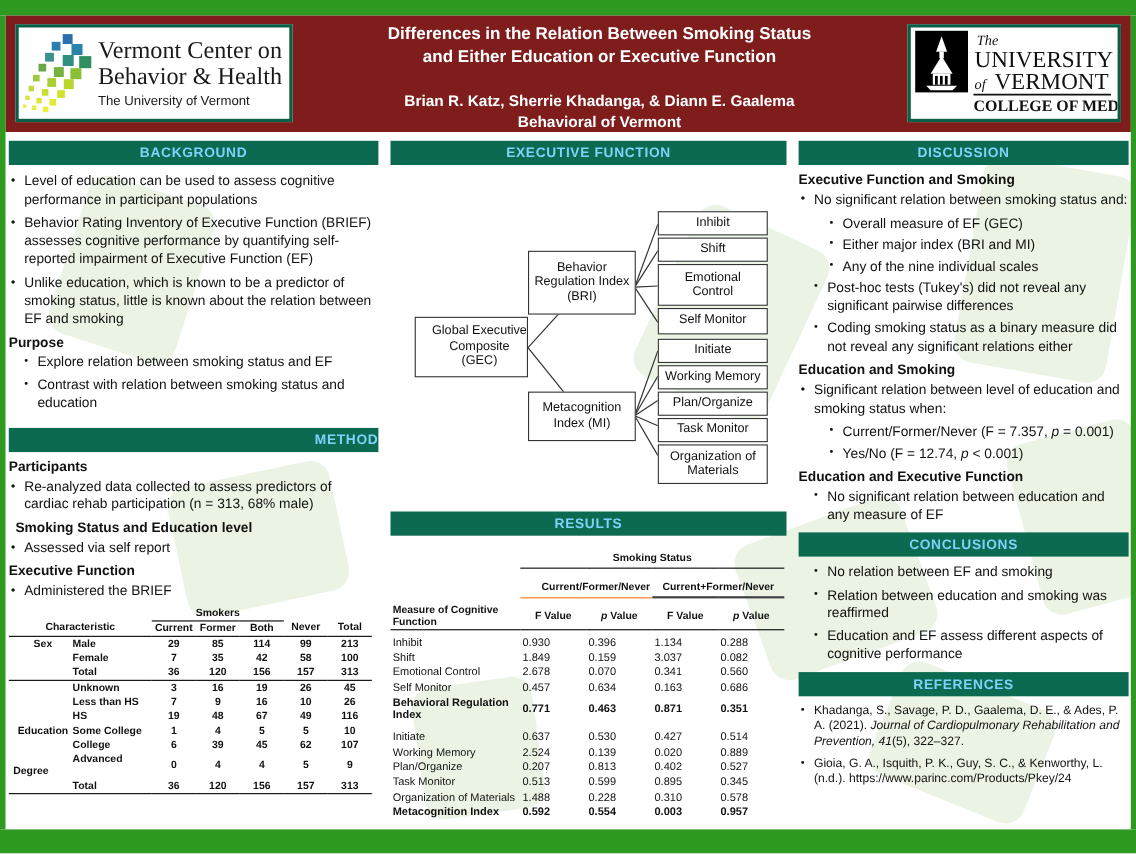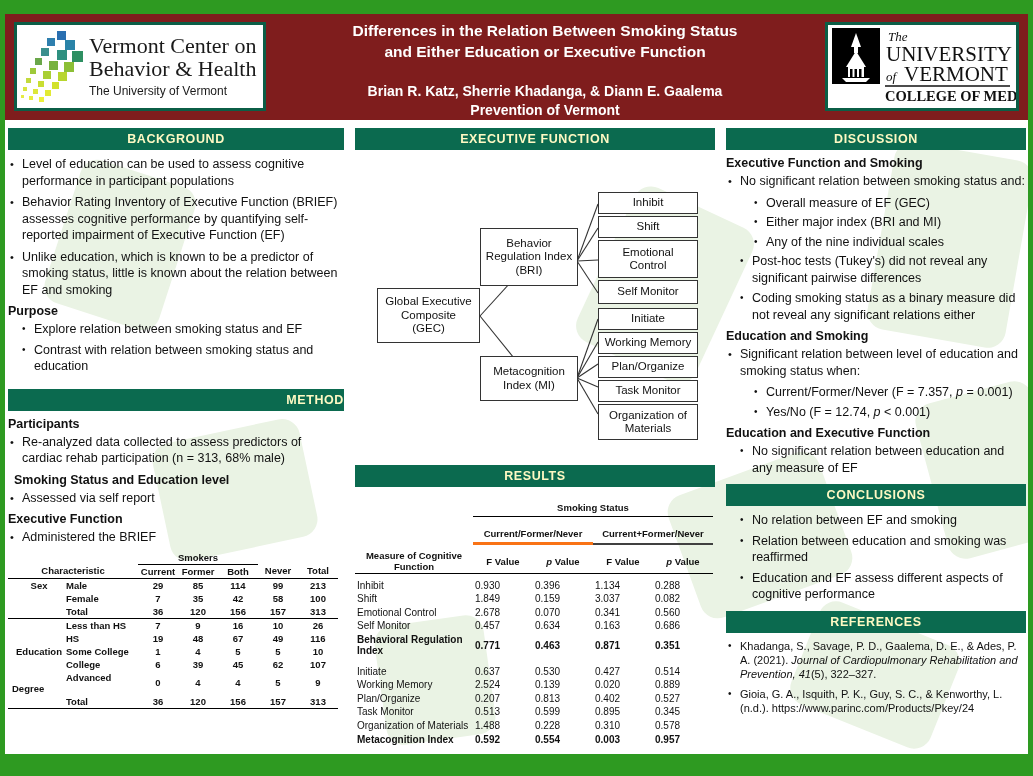--- a/index.html
+++ b/index.html
@@ -40,21 +40,21 @@
   .ptitle { font-size:15.5px; font-weight:bold; line-height:21px; }
   .pauth { font-size:14px; font-weight:bold; line-height:19px; margin-top:20px; }
 
   
   .col { position:absolute; z-index:2; }
   .colL { left:8px; top:128px; width:336px; }
   .colM { left:355px; top:128px; width:360px; }
   .colR { left:726px; top:128px; width:300px; }
 
   .sec-head {
-    background:#0b6a4f; color:#fef9c3; text-align:center;
+    background:#0b6a4f; color:#7dd3fc; text-align:center;
     font-size:12.5px; font-weight:bold; letter-spacing:.6px;
     padding:4px 0 4px 0; margin-bottom:6px;
   }
   .subhead { font-size:12.5px; font-weight:bold; color:#111; margin:6px 0 3px 0; }
   ul { list-style:none; }
   li.b { font-size:12.5px; line-height:16.5px; color:#111; padding-left:14px; position:relative; margin-bottom:5px; }
   li.b:before { content:"\2022"; position:absolute; left:2px; top:0px; font-size:11px; }
   li.b2 { font-size:12.5px; line-height:16.5px; color:#111; padding-left:26px; position:relative; margin-bottom:4px; }
   li.b2:before { content:"\2022"; position:absolute; left:14px; top:0px; font-size:10px; }
   li.b3 { font-size:12.5px; line-height:16.5px; color:#111; padding-left:40px; position:relative; margin-bottom:3px; }
@@ -138,21 +138,21 @@
       </svg>
     </div>
 
     <div class="title-wrap">
       <div class="ptitle">
         <div>Differences in the Relation Between Smoking Status</div>
         <div>and Either Education or Executive Function</div>
       </div>
       <div class="pauth">
         <div>Brian R. Katz, Sherrie Khadanga, &amp; Diann E. Gaalema</div>
-        <div>Prevention of Vermont</div>
+        <div>Behavioral of Vermont</div>
       </div>
     </div>
 
     <div class="logo-right">
       <svg width="188" height="83" viewBox="0 0 188 83">
         <rect x="4" y="3" width="48" height="56" fill="#000"></rect>
         <g fill="#fff">
           <polygon points="28,8 33,22 23,22"></polygon>
           <rect x="26" y="22" width="4" height="6"></rect>
           <polygon points="28,26 38,42 18,42"></polygon>
@@ -236,20 +236,28 @@
       <tr class="rule-bot">
         <td style="padding-left:4px;"><span style="display:inline-block;width:54px;"></span><span>Total</span></td>
         <td class="num">36</td>
         <td class="num">120</td>
         <td class="num">156</td>
         <td class="num">157</td>
         <td class="num">313</td>
       </tr>
 
       <tr>
+        <td style="padding-left:4px;"><span style="display:inline-block;width:54px;"></span><span>Unknown</span></td>
+        <td class="num">3</td>
+        <td class="num">16</td>
+        <td class="num">19</td>
+        <td class="num">26</td>
+        <td class="num">45</td>
+      </tr>
+      <tr>
         <td style="padding-left:4px;"><span style="display:inline-block;width:54px;"></span><span>Less than HS</span></td>
         <td class="num">7</td>
         <td class="num">9</td>
         <td class="num">16</td>
         <td class="num">10</td>
         <td class="num">26</td>
       </tr>
       <tr>
         <td style="padding-left:4px;"><span style="display:inline-block;width:54px;"></span><span>HS</span></td>
         <td class="num">19</td>
@@ -305,21 +313,21 @@
         <line x1="222" y1="105" x2="243" y2="72" stroke="#333" stroke-width="1.1"></line>
         <line x1="222" y1="105" x2="243" y2="104" stroke="#333" stroke-width="1.1"></line>
         <line x1="222" y1="105" x2="243" y2="137" stroke="#333" stroke-width="1.1"></line>
         <line x1="222" y1="222" x2="243" y2="163" stroke="#333" stroke-width="1.1"></line>
         <line x1="222" y1="222" x2="243" y2="186" stroke="#333" stroke-width="1.1"></line>
         <line x1="222" y1="222" x2="243" y2="208" stroke="#333" stroke-width="1.1"></line>
         <line x1="222" y1="222" x2="243" y2="231" stroke="#333" stroke-width="1.1"></line>
         <line x1="222" y1="222" x2="243" y2="258" stroke="#333" stroke-width="1.1"></line>
       </svg>
 
-      <div class="dbox" style="left:22px;top:132px;width:103px;height:55px;">
+      <div class="dbox" style="left:22px;top:132px;width:103px;height:55px;justify-content:flex-end;">
         <div>
           <div>Global Executive</div>
           <div>Composite</div>
           <div>(GEC)</div>
         </div>
       </div>
 
       <div class="dbox" style="left:125px;top:72px;width:98px;height:58px;">
         <div>
           <div>Behavior</div>
@@ -358,25 +366,25 @@
           <tr>
         <td></td>
         <td colspan="4" class="hd" style="border-bottom:1px solid #000;padding-bottom:3px;">Smoking Status</td>
       </tr>
       <tr>
         <td style="height:10px;"></td>
             <td colspan="4"></td>
       </tr>
       <tr>
         <td></td>
-        <td colspan="2" class="hd" style="border-bottom:3px solid #f97316;padding-bottom:3px;">Current/Former/Never</td>
+        <td colspan="2" class="hd" style="border-bottom:1px solid #f97316;padding-bottom:3px;text-align:right;">Current/Former/Never</td>
         <td colspan="2" class="hd" style="border-bottom:2px solid #404040;padding-bottom:3px;margin-top:44px;">Current+Former/Never</td>
       </tr>
       <tr class="rule-bot">
-        <td class="hd" style="text-align:center;padding-top:6px;">Measure of Cognitive Function</td>
+        <td class="hd" style="text-align:left;padding-top:6px;">Measure of Cognitive Function</td>
         <td class="hd" style="padding-top:6px;">F Value</td>
         <td class="hd" style="padding-top:6px;"><i>p</i> Value</td>
         <td class="hd" style="padding-top:6px;">F Value</td>
         <td class="hd" style="padding-top:6px;"><i>p</i> Value</td>
       </tr>
 
       <tr>
             <td style="height:5px;"></td>
             <td></td>
             <td></td>

